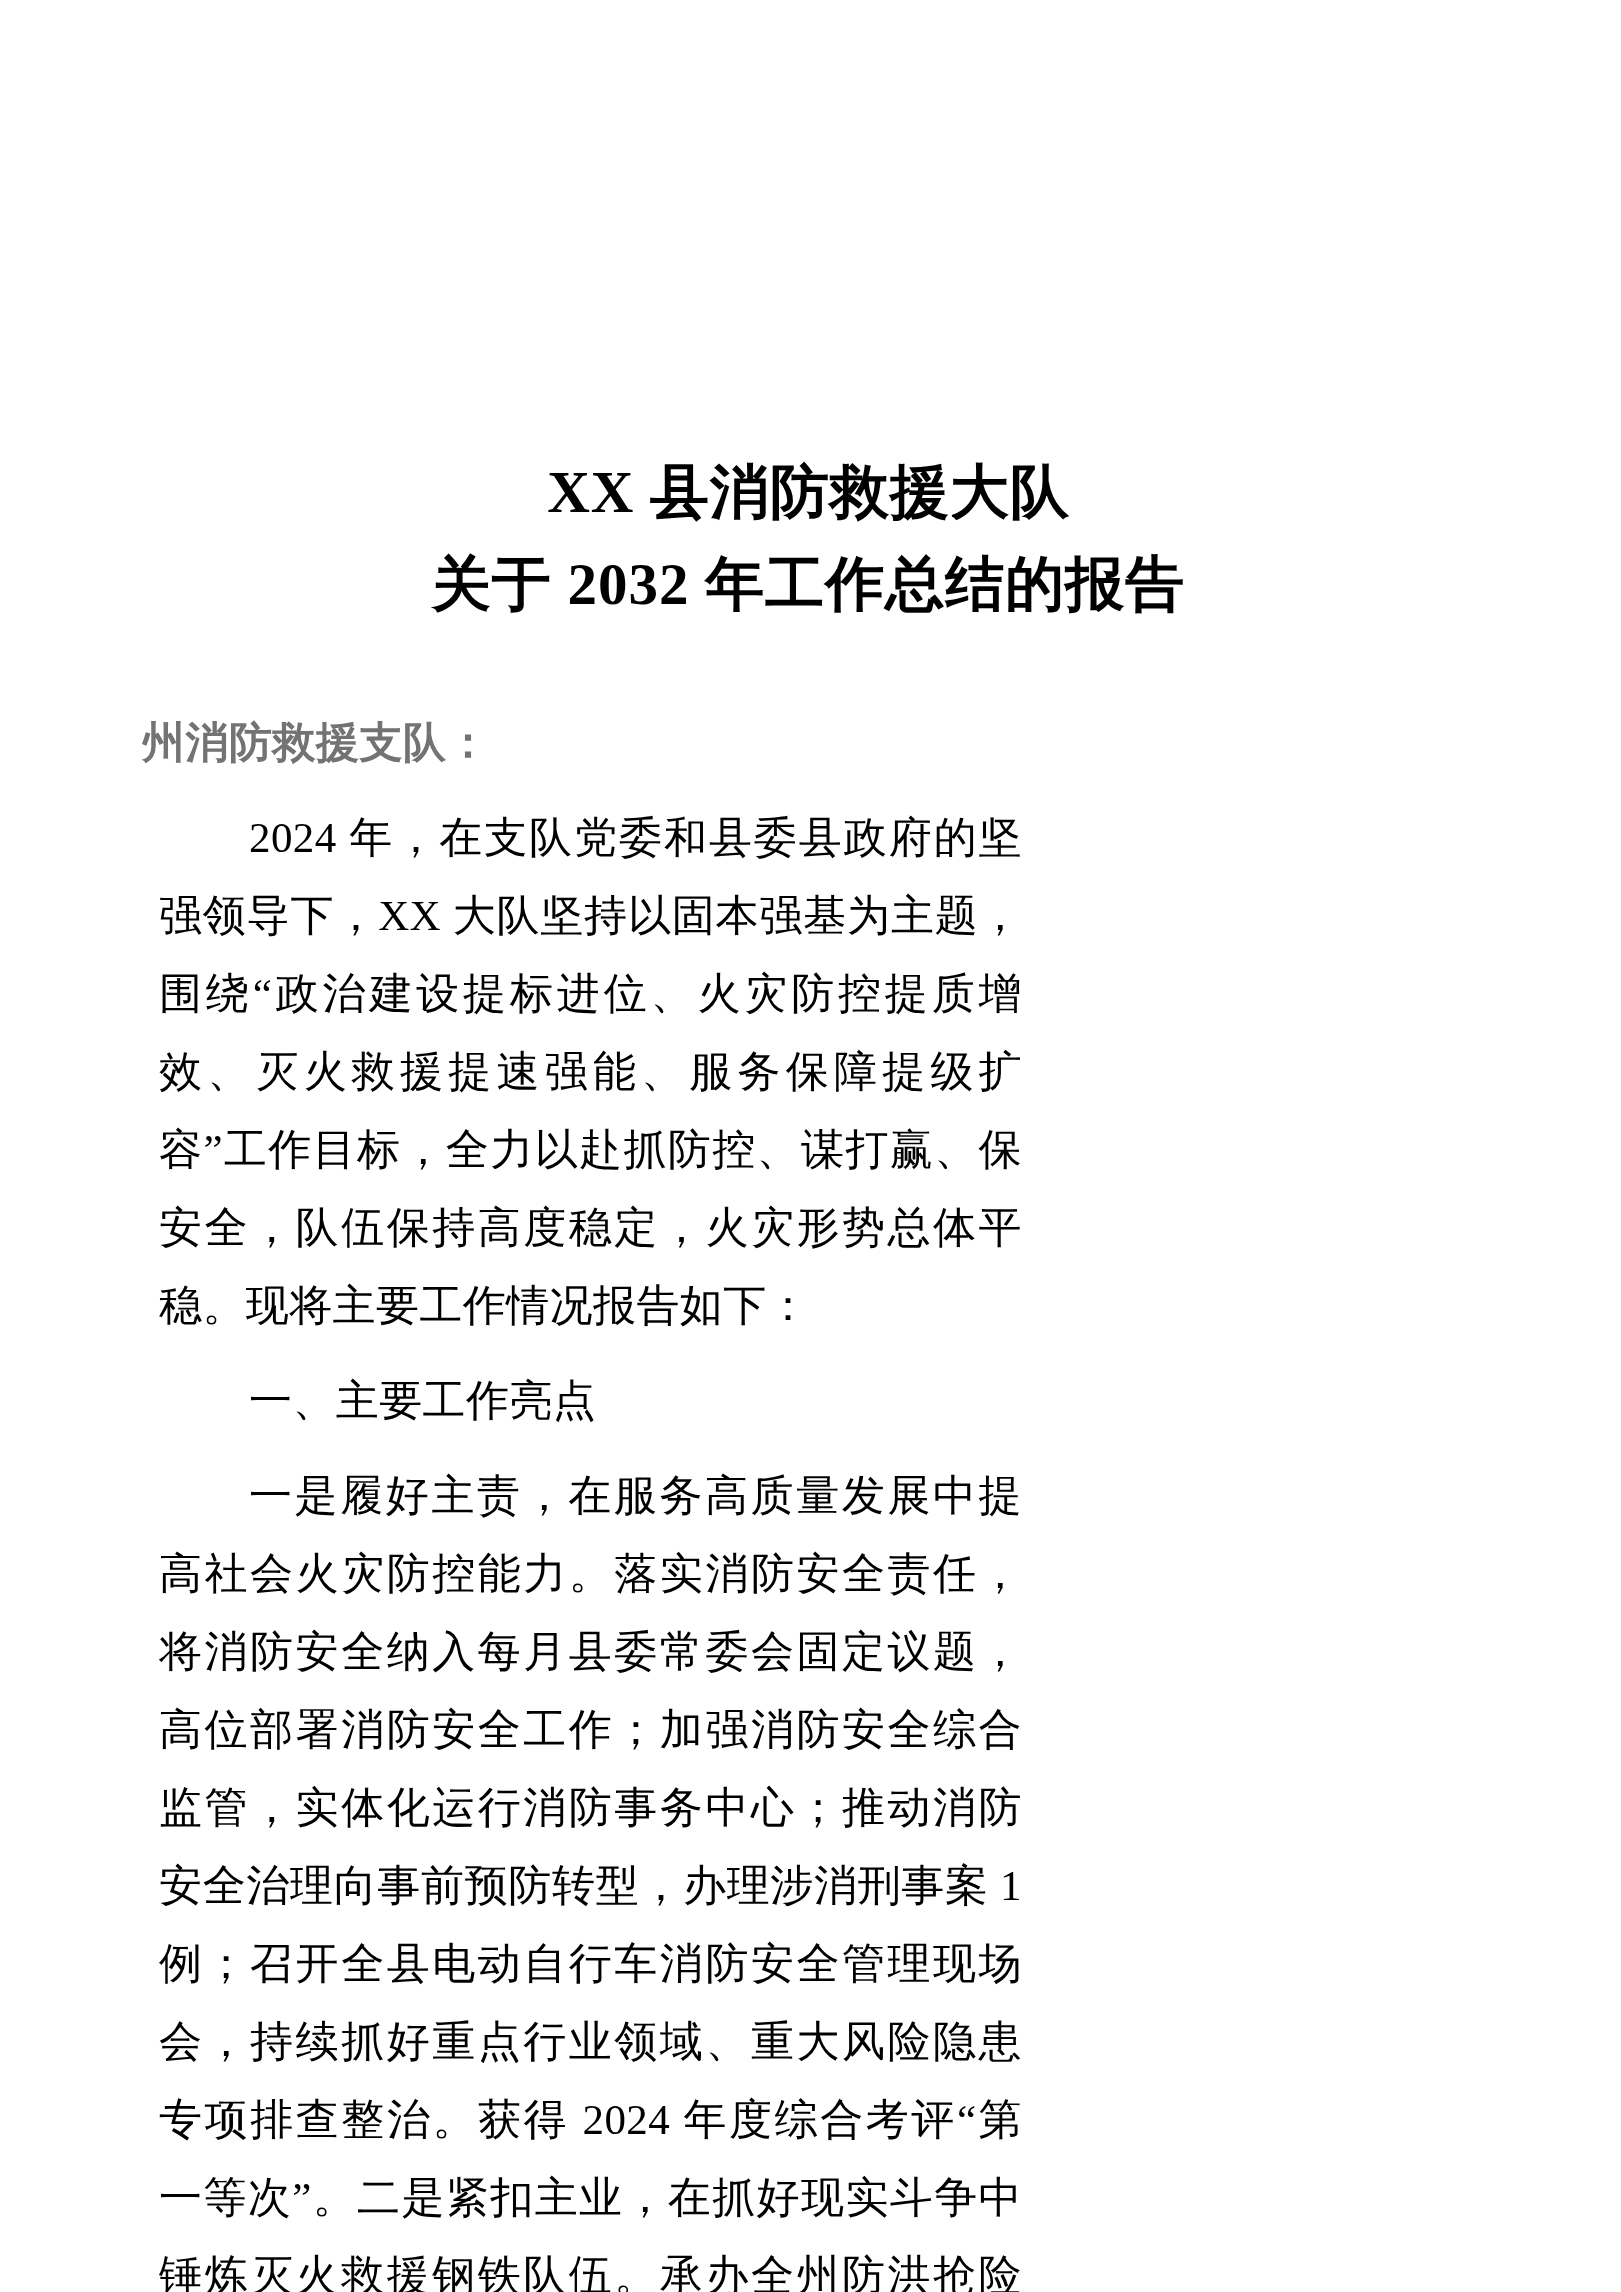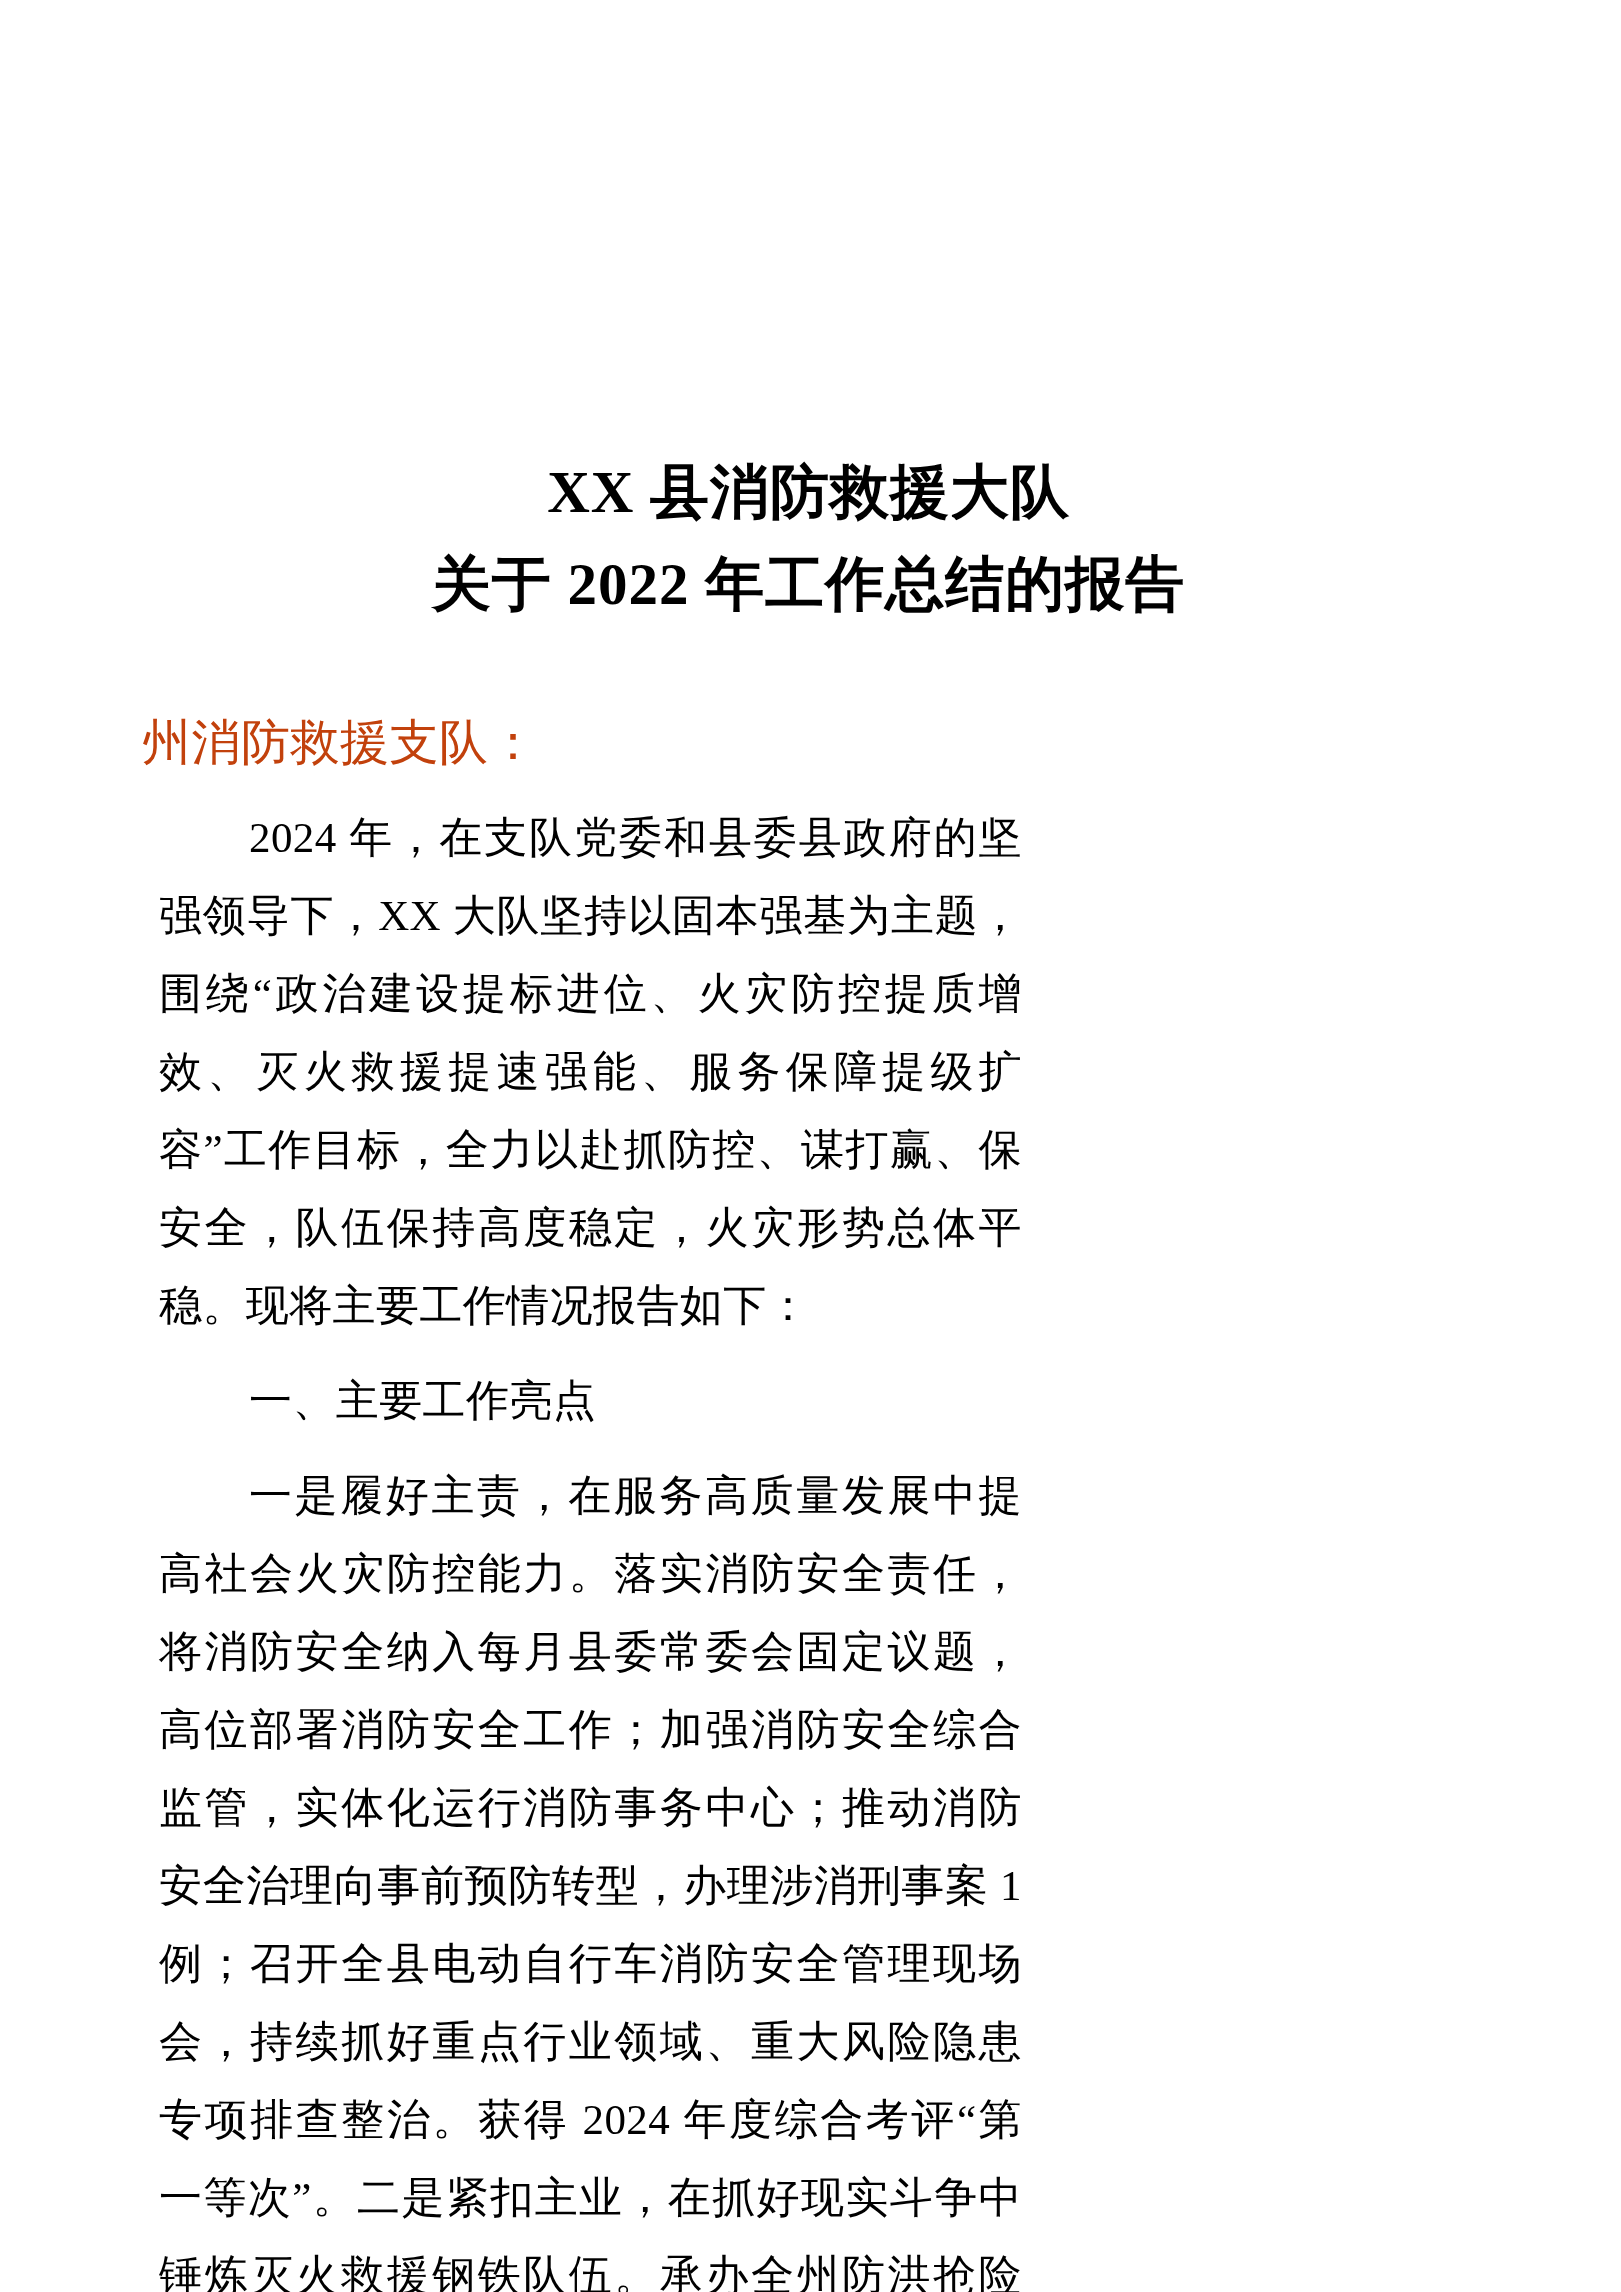--- a/index.html
+++ b/index.html
@@ -37,25 +37,26 @@
     font-weight: bold;
     font-size: 59px;
     line-height: 92px;
     color: #000000;
     letter-spacing: 1px;
     white-space: nowrap;
   }
 
   .salutation {
     font-family: "Liberation Serif", "DejaVu Serif", serif;
-    font-size: 49px;
+    font-size: 43px;
     line-height: 78px;
-    color: #c2410c;
+    color: #737373;
     margin-top: 74px;
     letter-spacing: 0.5px;
+    font-weight: bold;
   }
 
   .para {
     font-family: "Liberation Serif", "DejaVu Serif", serif;
     font-size: 43px;
     line-height: 78px;
     color: #000000;
     text-align: justify;
     text-justify: inter-ideograph;
     text-indent: 90px;
@@ -69,21 +70,21 @@
   }
 </style>
 </head>
 <body>
 
 <div class="page">
   <div class="doc-body">
 
     <div class="title-block">
       <div class="title-line">XX 县消防救援大队</div>
-      <div class="title-line">关于 2022 年工作总结的报告</div>
+      <div class="title-line">关于 2032 年工作总结的报告</div>
     </div>
 
     <div class="salutation">州消防救援支队：</div>
 
     <p class="para">2024 年，在支队党委和县委县政府的坚强领导下，XX 大队坚持以固本强基为主题，围绕“政治建设提标进位、火灾防控提质增效、灭火救援提速强能、服务保障提级扩容”工作目标，全力以赴抓防控、谋打赢、保安全，队伍保持高度稳定，火灾形势总体平稳。现将主要工作情况报告如下：</p>
 
     <p class="para">一、主要工作亮点</p>
 
     <p class="para">一是履好主责，在服务高质量发展中提高社会火灾防控能力。落实消防安全责任，将消防安全纳入每月县委常委会固定议题，高位部署消防安全工作；加强消防安全综合监管，实体化运行消防事务中心；推动消防安全治理向事前预防转型，办理涉消刑事案 1 例；召开全县电动自行车消防安全管理现场会，持续抓好重点行业领域、重大风险隐患专项排查整治。获得 2024 年度综合考评“第一等次”。二是紧扣主业，在抓好现实斗争中锤炼灭火救援钢铁队伍。承办全州防洪抢险救援演练，</p>
 

